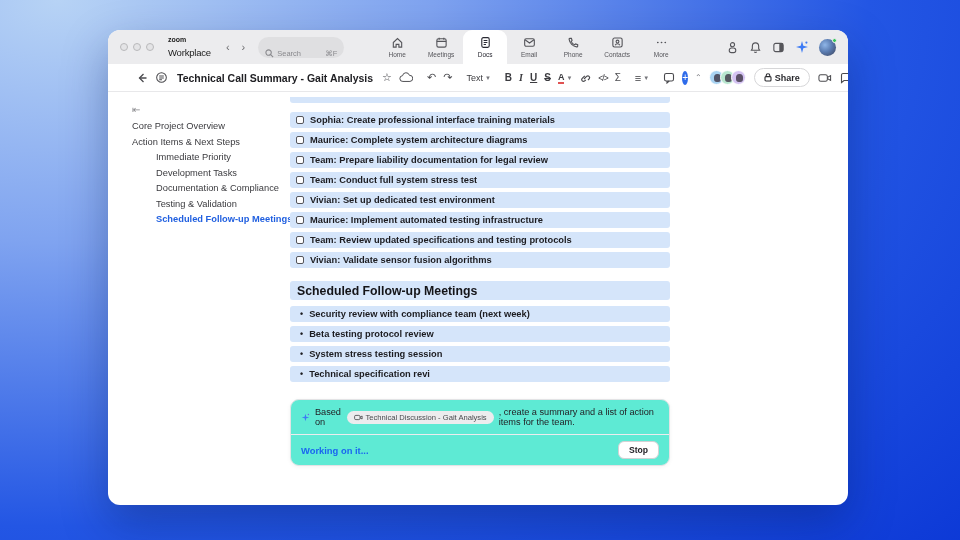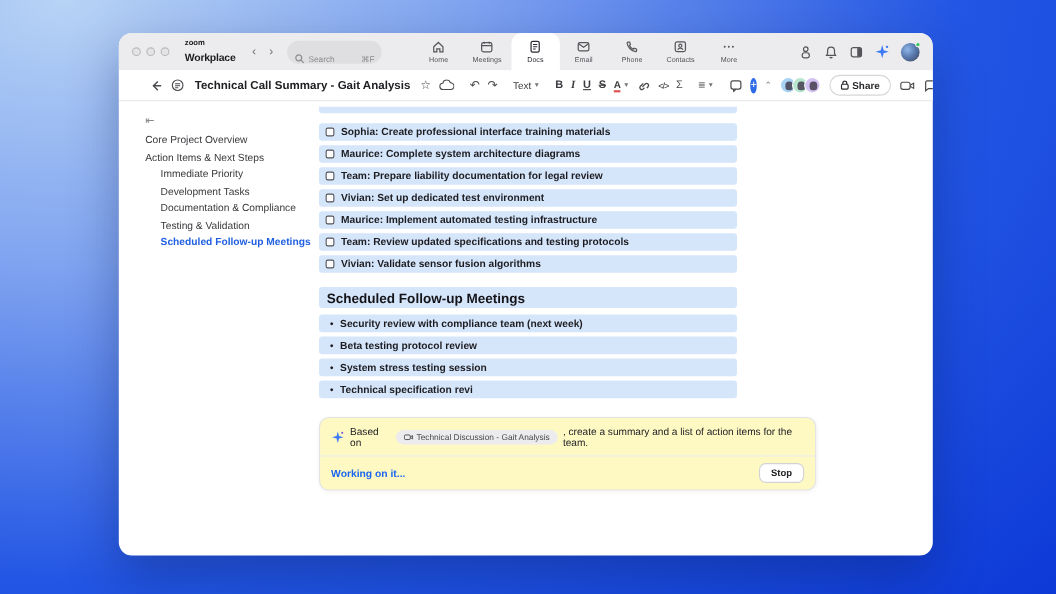--- a/index.html
+++ b/index.html
@@ -15,21 +15,21 @@
     box-shadow:0 18px 45px rgba(5,25,90,.35);
     display:flex; flex-direction:column;
   }
   
   .titlebar { height:34px; background:#ececee; display:flex; align-items:stretch; flex:0 0 34px; padding-left:12px; }
   .tb-left { display:flex; align-items:center; gap:6px; }
   .lights { display:flex; gap:5px; margin-right:8px; }
   .light { width:8px; height:8px; border-radius:50%; border:1px solid #b9b9bb; background:#e4e4e6; }
   .logo { line-height:1; margin-right:6px; }
   .logo .z { font-size:7px; font-weight:bold; color:#1b1b1b; display:block; }
-  .logo .w { font-size:9.5px; font-weight:bold; color:#1b1b1b; letter-spacing:-.2px; }
+  .logo .w { font-size:9.5px; font-weight:normal; color:#1b1b1b; letter-spacing:-.2px; }
   .chev { color:#6d6d70; font-size:11px; padding:0 3px; cursor:default; }
   .searchpill { display:flex; align-items:flex-end; background:#dfdfe1; border-radius:11px; height:21px; padding:0 7px; width:86px; margin-left:4px; color:#8a8a8e; }
   .searchpill .mag { flex:0 0 auto; margin-right:3px; display:flex; }
   .searchpill .stxt { font-size:7.5px; line-height:1.05; width:26px; word-break:break-all; }
   .searchpill .kbd { font-size:7.5px; margin-left:auto; }
   .nav { display:flex; align-items:stretch; margin:0 auto; }
   .nav-item { width:44px; display:flex; flex-direction:column; align-items:center; justify-content:center; gap:2px; color:#55555a; cursor:pointer; }
   .nav-item .nlabel { font-size:6.5px; }
   .nav-item svg { stroke:#55555a; }
   .nav-item.active { background:#fff; border-radius:9px 9px 0 0; color:#2a2a33; }
@@ -54,32 +54,32 @@
   .avgroup { display:flex; }
   .av { width:15px; height:15px; border-radius:50%; border:1.5px solid #fff; position:relative; }
   .av + .av { margin-left:-4px; }
   .av::after { content:""; position:absolute; left:4px; top:3px; width:7px; height:8px; border-radius:45% 45% 40% 40%; background:#3c3544; opacity:.8; }
   .sharebtn { display:flex; align-items:center; gap:3px; border:1px solid #d6d6d8; border-radius:11px; height:19px; padding:0 9px; font-size:9px; font-weight:bold; color:#2a2a2e; cursor:pointer; background:#fff; }
   
   .appbody { flex:1; display:flex; min-height:0; }
   .outline { width:180px; flex:0 0 180px; padding:12px 8px 0 24px; }
   .collapse-ic { color:#8a8a8e; font-size:10px; margin-bottom:6px; cursor:pointer; }
   .ol-item { font-size:9.3px; color:#3a3a3e; margin-bottom:5.5px; cursor:pointer; white-space:nowrap; }
-  .ol-item.lvl1 { margin-left:14px; }
+  .ol-item.lvl1 { margin-left:24px; }
   .ol-item.active { color:#2160e0; font-weight:bold; }
   .content { flex:1; padding:5px 0 0 2px; position:relative; }
   .col { width:380px; }
   .sliver { height:6px; background:#d5e5fa; border-radius:0 0 3px 3px; margin-bottom:9px; }
   .row { height:16px; background:#d5e5fa; border-radius:3px; margin-bottom:4px; display:flex; align-items:center; padding:0 6px; gap:6px;font-weight:bold; }
   .row .cb { width:8px; height:8px; border:1.1px solid #55555a; border-radius:2px; background:#fdfdfe; flex:0 0 auto; cursor:pointer; }
   .row .bullet { color:#1c1c20; font-size:9px; margin-left:4px; }
   .row .rtxt { font-size:9.3px; color:#1c1c20; white-space:nowrap; }
   .sheading { height:19px; background:#d5e5fa; border-radius:3px; margin:13px 0 6px 0; display:flex; align-items:center; padding:0 7px; font-size:12.3px; font-weight:bold; color:#141418; }
   
-  .aicard { width:452px; margin-top:17px; border:1px solid #e3e3e5; border-radius:9px; background:#fef9c3; box-shadow:0 1px 4px rgba(0,0,0,.05); }
+  .aicard { width:380px; margin-top:17px; border:1px solid #e3e3e5; border-radius:9px; background:#5eead4; box-shadow:0 1px 4px rgba(0,0,0,.05); }
   .airow1 { display:flex; align-items:center; gap:5px; padding:7px 10px; font-size:9.2px; color:#222226; }
   .chip { display:flex; align-items:center; gap:3px; background:#ececee; border-radius:9px; padding:2px 7px; font-size:7.6px; color:#4a4a4e; cursor:pointer; white-space:nowrap; }
   .airow2 { border-top:1px solid #ececee; display:flex; align-items:center; justify-content:space-between; padding:6px 10px; }
   .working { color:#1a66f0; font-size:9.4px; font-weight:bold; }
   .stopbtn { border:1px solid #d2d2d4; border-radius:6px; background:#fff; font-size:8.6px; font-weight:bold; color:#222226; padding:3px 10px; cursor:pointer; font-family:"Liberation Sans", sans-serif; }
   svg { display:block; }
 </style>
 </head>
 <body>
 
@@ -319,20 +319,24 @@
               <span class="cb"></span>
               <span class="rtxt">Sophia: Create professional interface training materials</span>
             </div>
             <div class="row">
               <span class="cb"></span>
               <span class="rtxt">Maurice: Complete system architecture diagrams</span>
             </div>
             <div class="row">
               <span class="cb"></span>
               <span class="rtxt">Team: Prepare liability documentation for legal review</span>
+            </div>
+            <div class="row">
+              <span class="cb"></span>
+              <span class="rtxt">Team: Conduct full system stress test</span>
             </div>
             <div class="row">
               <span class="cb"></span>
               <span class="rtxt">Vivian: Set up dedicated test environment</span>
             </div>
             <div class="row">
               <span class="cb"></span>
               <span class="rtxt">Maurice: Implement automated testing infrastructure</span>
             </div>
             <div class="row">

